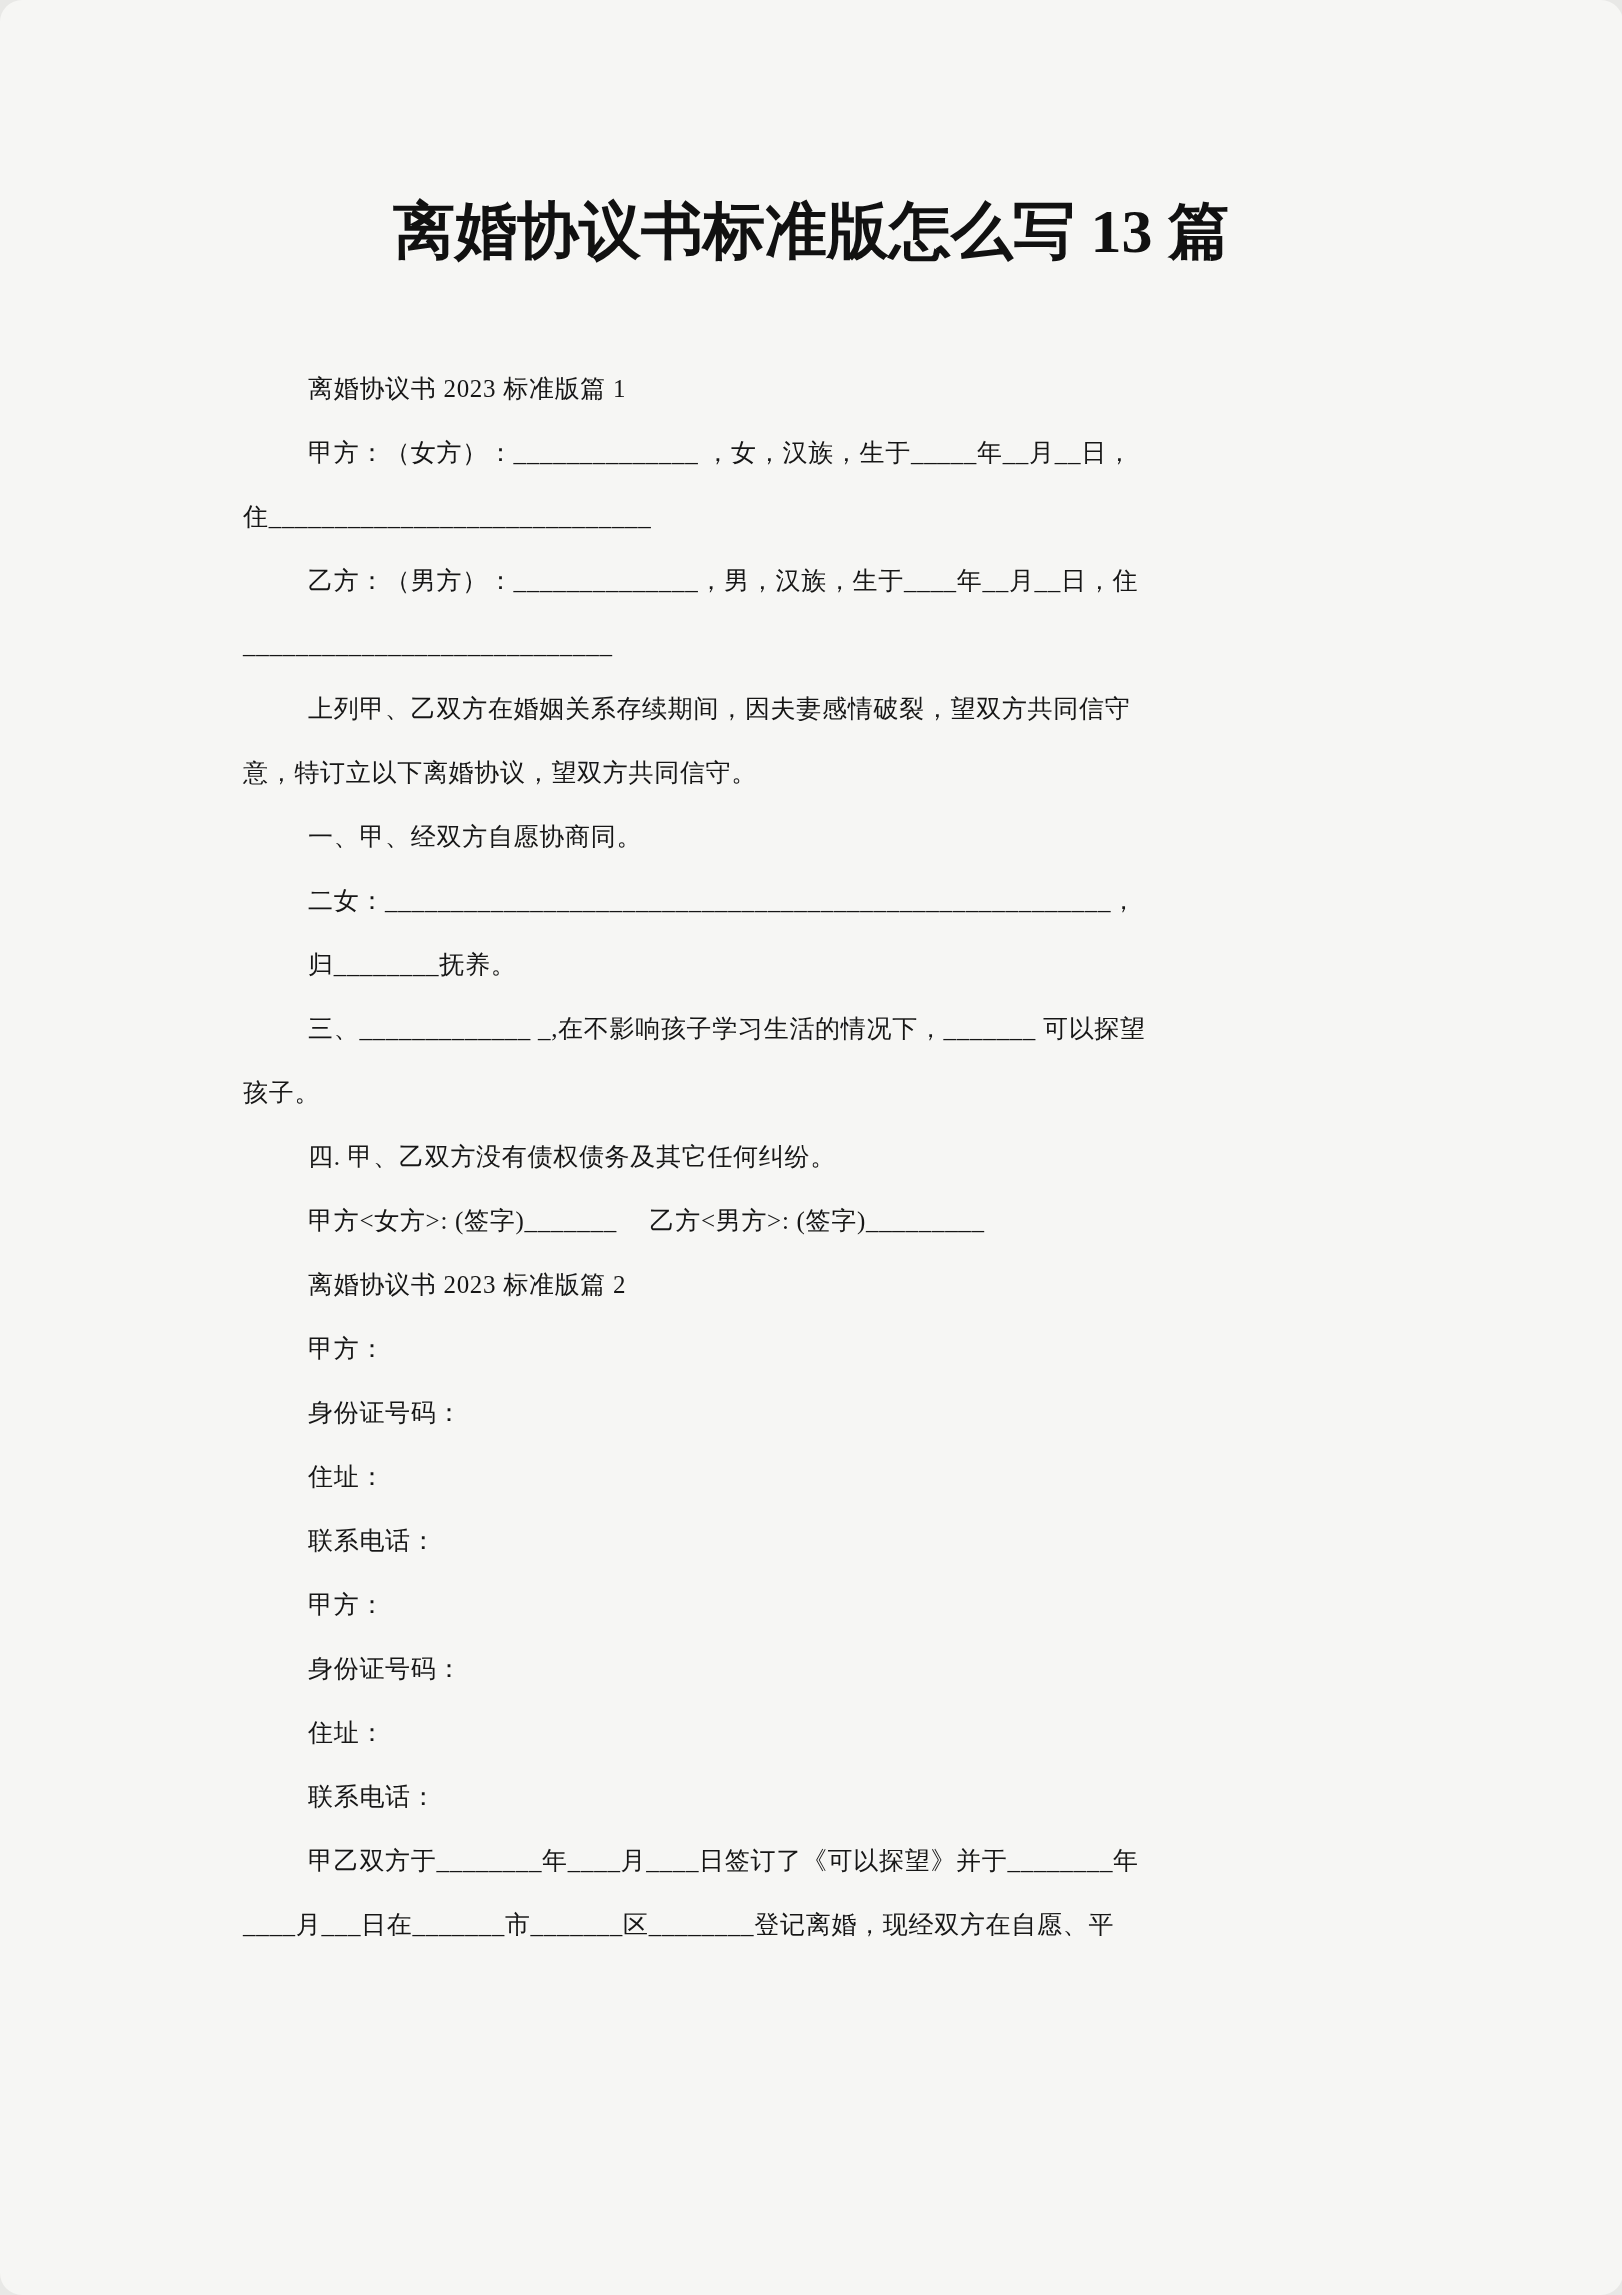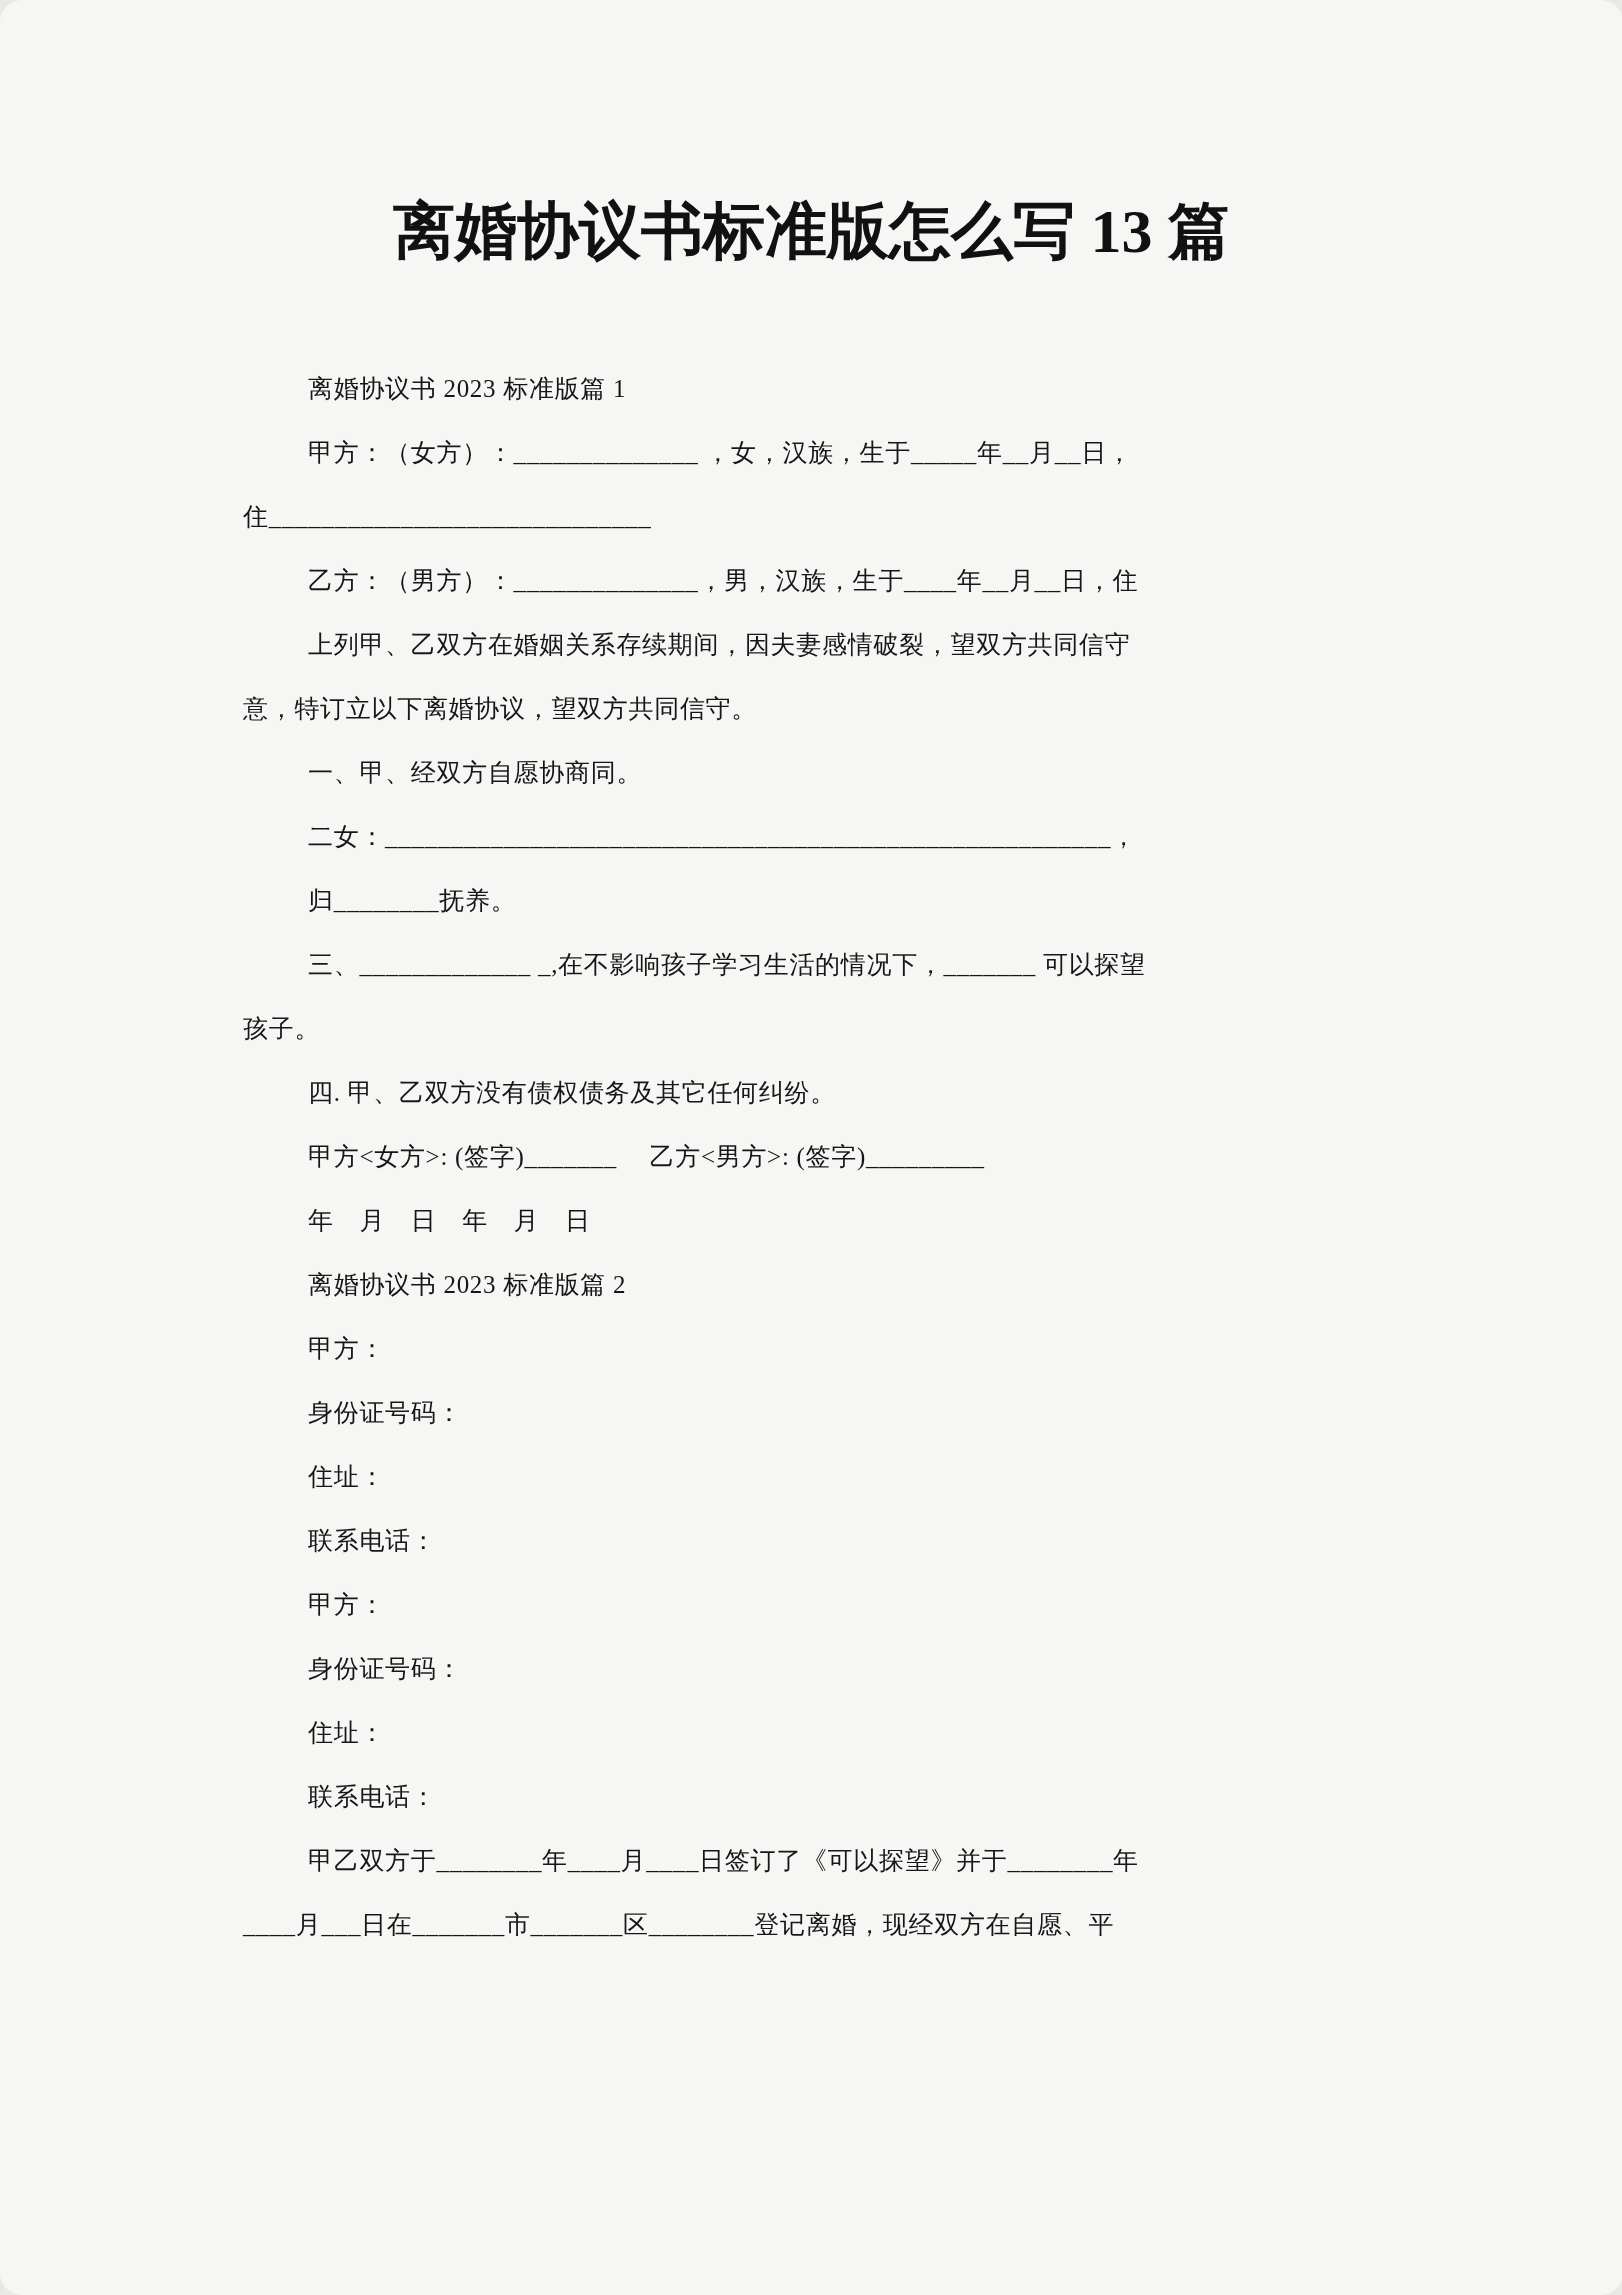--- a/index.html
+++ b/index.html
@@ -51,30 +51,30 @@
 <body>
 
 <div class="page">
   <h1 class="doc-title">离婚协议书标准版怎么写 13 篇</h1>
 
   <div class="doc-body">
     <div class="line indent">离婚协议书 2023 标准版篇 1</div>
     <div class="line indent">甲方：（女方）：______________ ，女，汉族，生于_____年__月__日，</div>
     <div class="line">住_____________________________</div>
     <div class="line indent">乙方：（男方）：______________，男，汉族，生于____年__月__日，住</div>
+    <div class="line">____________________________</div>
     <div class="line indent">上列甲、乙双方在婚姻关系存续期间，因夫妻感情破裂，望双方共同信守</div>
     <div class="line">意，特订立以下离婚协议，望双方共同信守。</div>
     <div class="line indent">一、甲、经双方自愿协商同。</div>
     <div class="line indent">二女：_______________________________________________________，</div>
     <div class="line indent">归________抚养。</div>
     <div class="line indent">三、_____________ _,在不影响孩子学习生活的情况下，_______ 可以探望</div>
     <div class="line">孩子。</div>
     <div class="line indent">四. 甲、乙双方没有债权债务及其它任何纠纷。</div>
     <div class="line indent">甲方&lt;女方&gt;: (签字)_______　 乙方&lt;男方&gt;: (签字)_________</div>
-    <div class="line indent">年　月　日　年　月　日</div>
     <div class="line indent">离婚协议书 2023 标准版篇 2</div>
     <div class="line indent">甲方：</div>
     <div class="line indent">身份证号码：</div>
     <div class="line indent">住址：</div>
     <div class="line indent">联系电话：</div>
     <div class="line indent">甲方：</div>
     <div class="line indent">身份证号码：</div>
     <div class="line indent">住址：</div>
     <div class="line indent">联系电话：</div>
     <div class="line indent">甲乙双方于________年____月____日签订了《可以探望》并于________年</div>

